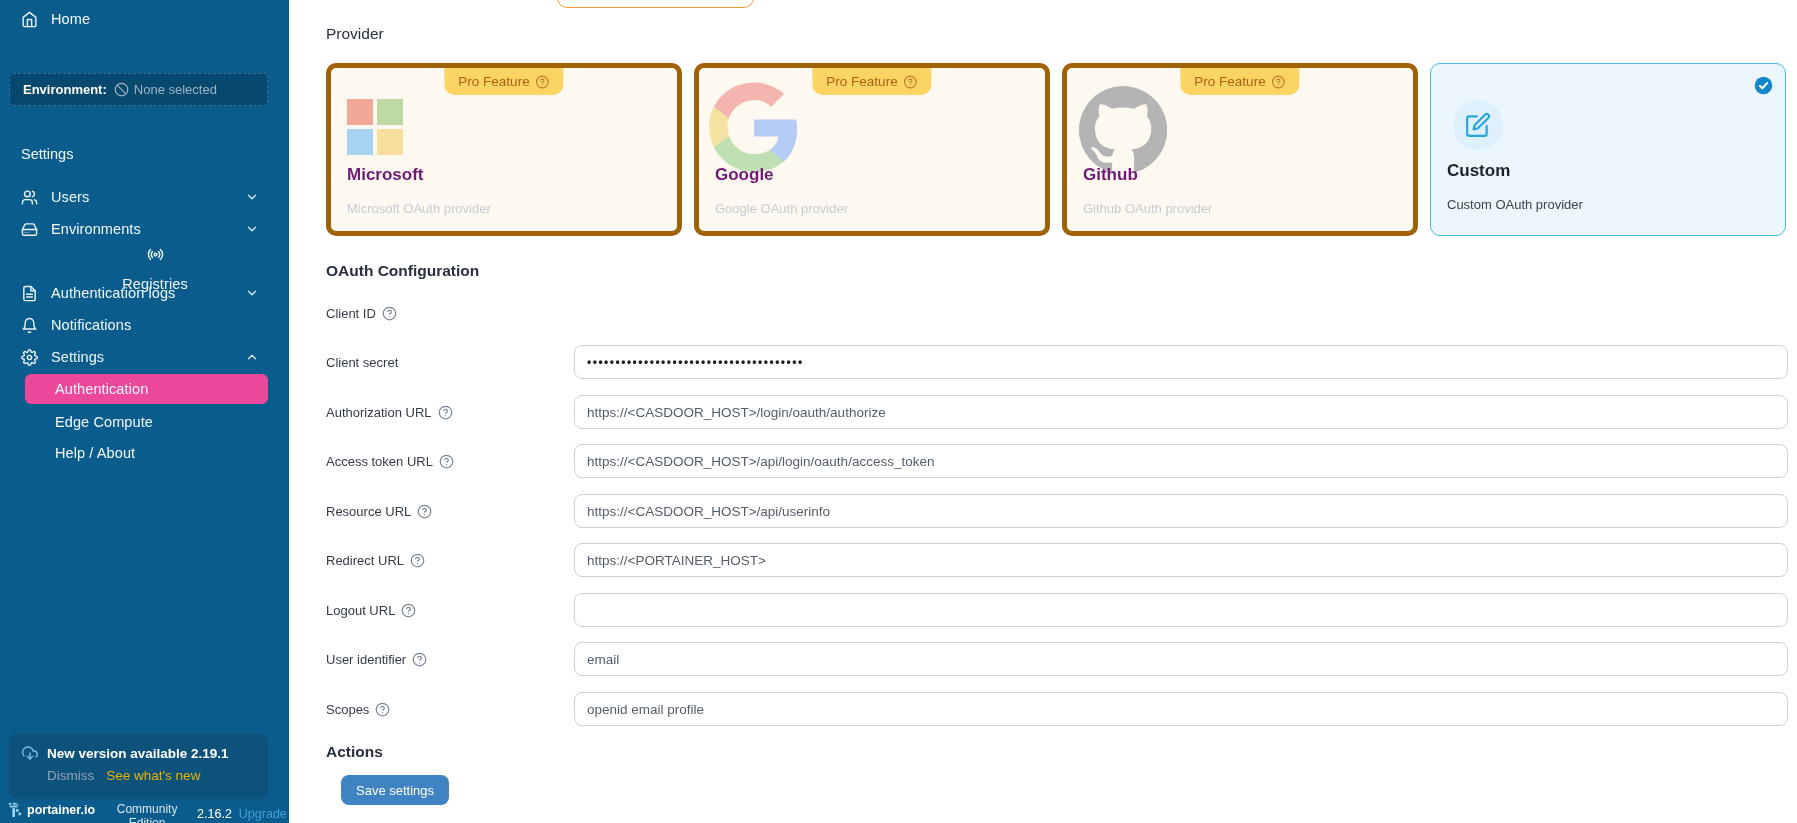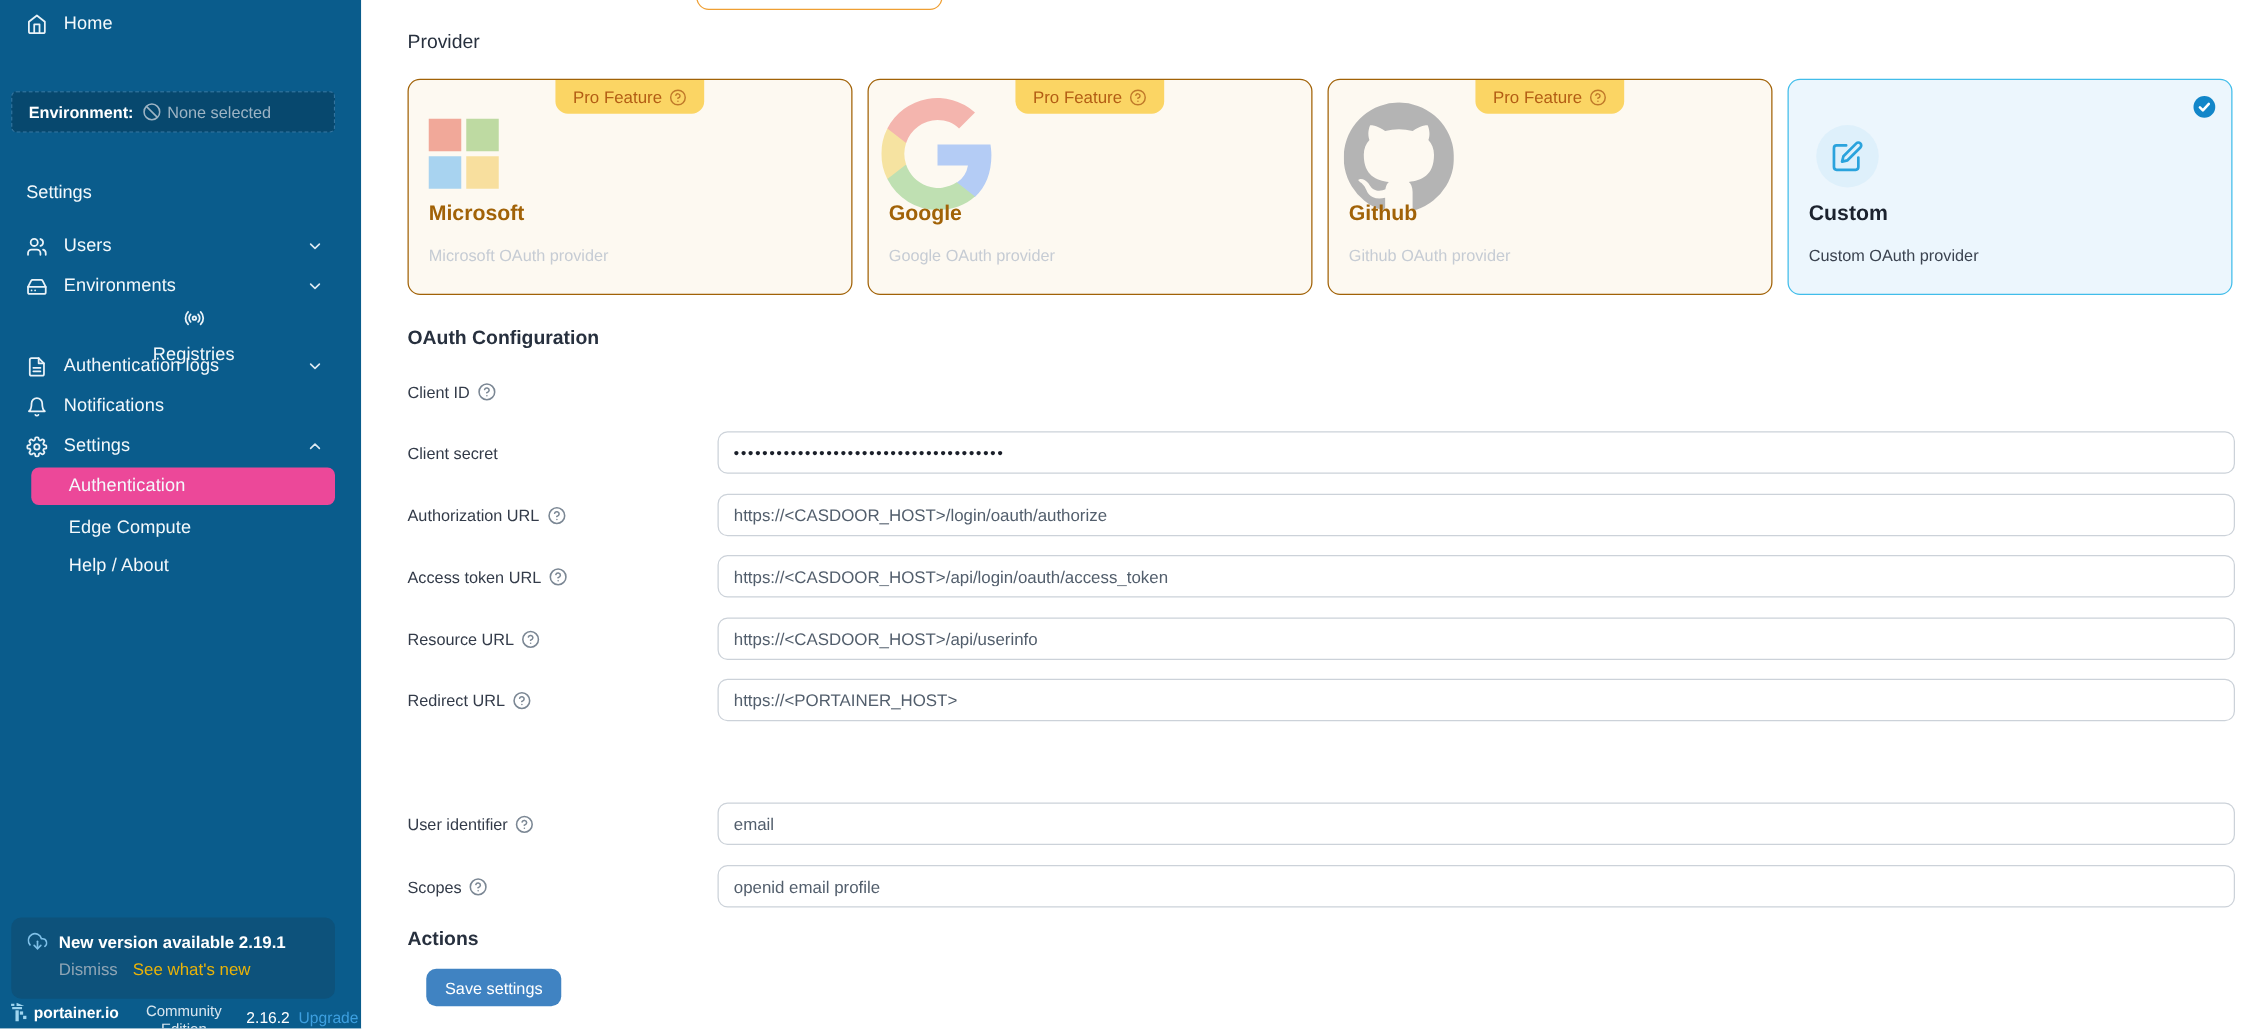--- a/index.html
+++ b/index.html
@@ -45,27 +45,27 @@
   .version-num { color:#fff; }
   .upgrade { color:#3d9fdf; cursor:pointer; }
 
   
   .main { position:absolute; left:289px; top:0; width:1508px; height:823px; background:#fff; }
   .cut-tab { position:absolute; left:268px; top:-9px; width:197px; height:17px; background:#fff; border:1px solid #ef9f33; border-radius:0 0 10px 10px; }
   .h-sec { position:absolute; left:37px; font-size:15.5px; font-weight:600; color:#27303e; }
 
   .cards { position:absolute; left:37px; top:63px; display:flex; gap:12px; }
   .card { position:relative; width:356px; height:173px; border-radius:10px; cursor:pointer; }
-  .card.pro { background:#fdf9f1; border:1px solid #a16207; }
+  .card.pro { background:#fdf9f1; border:5px solid #a16207; }
   .card.selected { background:#ecf6fd; border:1px solid #41bdea; }
   .badge { position:absolute; top:0; left:50%; transform:translateX(-50%); height:27px; background:#fbd564; border-radius:0 0 10px 10px; display:flex; align-items:center; gap:6px; padding:0 14px; font-size:13.5px; color:#b35d14; }
   .badge .ic { width:14px; height:14px; color:#c07a2a; }
   .badge .ic svg { width:14px; height:14px; display:block; }
   .card-title { position:absolute; left:16px; top:97px; font-size:17px; font-weight:700; }
-  .card.pro .card-title { color:#a16207; }
+  .card.pro .card-title { color:#701a75; }
   .card.selected .card-title { color:#1b222e; }
   .card-sub { position:absolute; left:16px; top:133px; font-size:13px; }
   .card.pro .card-sub { color:#c6ccd4; }
   .card.selected .card-sub { color:#3b4350; }
   .check-badge { position:absolute; top:12px; right:12px; width:19px; height:19px; }
 
   .ms-logo { position:absolute; left:16px; top:31px; width:56px; height:56px; display:grid; grid-template-columns:26px 26px; grid-template-rows:26px 26px; gap:4px; }
   .ms-logo i { display:block; }
   .g-logo { position:absolute; left:10px; top:14px; width:90px; height:90px; }
   .gh-logo { position:absolute; left:12px; top:17px; width:88px; height:88px; color:#b4b4b4; }
@@ -396,20 +396,31 @@
       <div class="flabel">
           <span>Redirect URL</span>
           <span class="hic">
             <svg>
               <use href="#i-help"></use>
             </svg>
           </span>
         </div>
       <input class="finput" value="https://&lt;PORTAINER_HOST&gt;" style="">
     </div>
+    <div class="frow" style="top:593px;">
+      <div class="flabel">
+          <span>Logout URL</span>
+          <span class="hic">
+            <svg>
+              <use href="#i-help"></use>
+            </svg>
+          </span>
+        </div>
+      <input class="finput" value="" style="">
+    </div>
     <div class="frow" style="top:642px;">
       <div class="flabel">
           <span>User identifier</span>
           <span class="hic">
             <svg>
               <use href="#i-help"></use>
             </svg>
           </span>
         </div>
       <input class="finput" value="email" style="">

